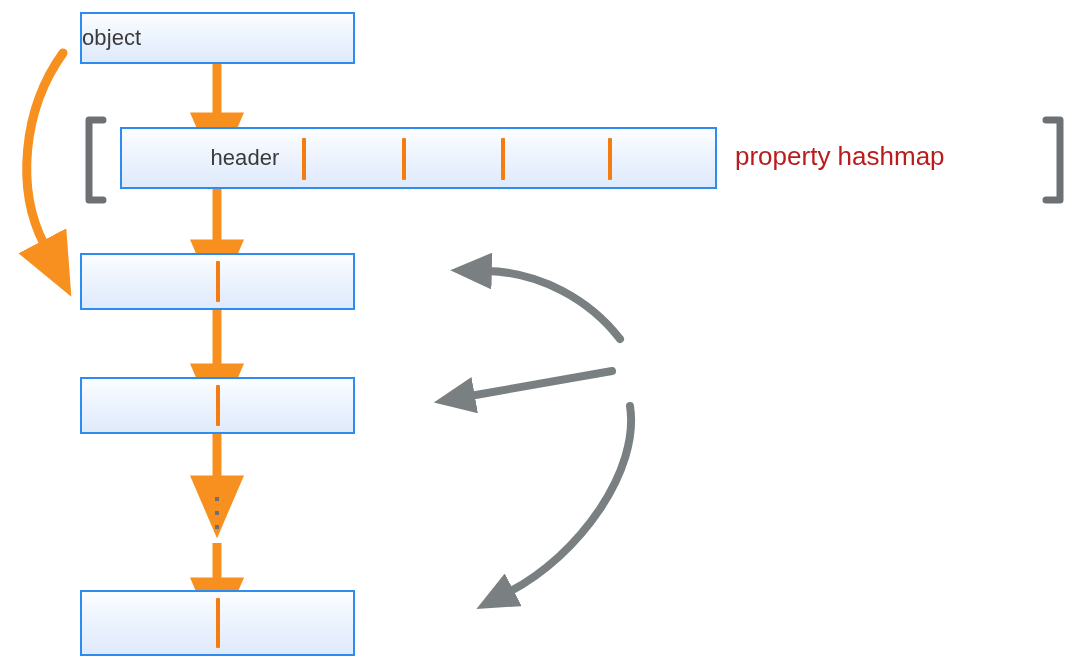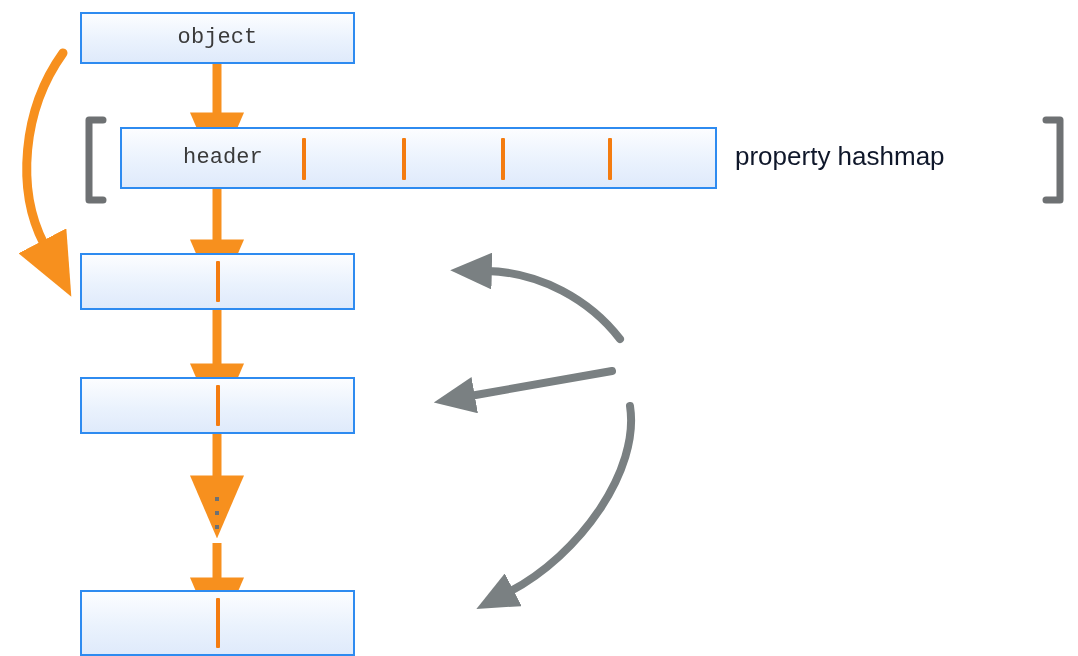--- a/index.html
+++ b/index.html
@@ -29,39 +29,39 @@
   }
 
   
   .node-box {
     position: absolute;
     box-sizing: border-box;
     border: 2px solid #2e8bf0;
     background: linear-gradient(to bottom, #fcfdff 0%, #eaf2fd 55%, #dfeafb 100%);
     display: flex;
     align-items: center;
-    justify-content: center;
-    font-family: Liberation Mono, monospace;
+    justify-content: flex-start;
   }
   .node-label {
     font-size: 22px;
     color: #3a3a3a;
     letter-spacing: 0.1px;
     line-height: 1;
     z-index: 3;
     position: relative;
   }
   
   .header-box .node-label {
     position: absolute;
-    left: 12px;
+    left: 0;
     top: 50%;
     transform: translateY(-50%);
     width: 178px;
     text-align: center;
+    padding-left: 34px;
   }
 
   
   .slot-tick {
     position: absolute;
     top: 9px;
     width: 4px;
     height: 42px;
     background: #f47c10;
     border-radius: 1px;
@@ -76,21 +76,21 @@
     background: #f47c10;
     border-radius: 1px;
     left: 50%;
     margin-left: -2px;
   }
 
   
   .caption {
     position: absolute;
     font-size: 26px;
-    color: #0f172a;
+    color: #b91c1c;
     line-height: 1;
     white-space: nowrap;
   }
 
   
   .dot {
     position: absolute;
     width: 4px;
     height: 4px;
     background: #6e7173;

